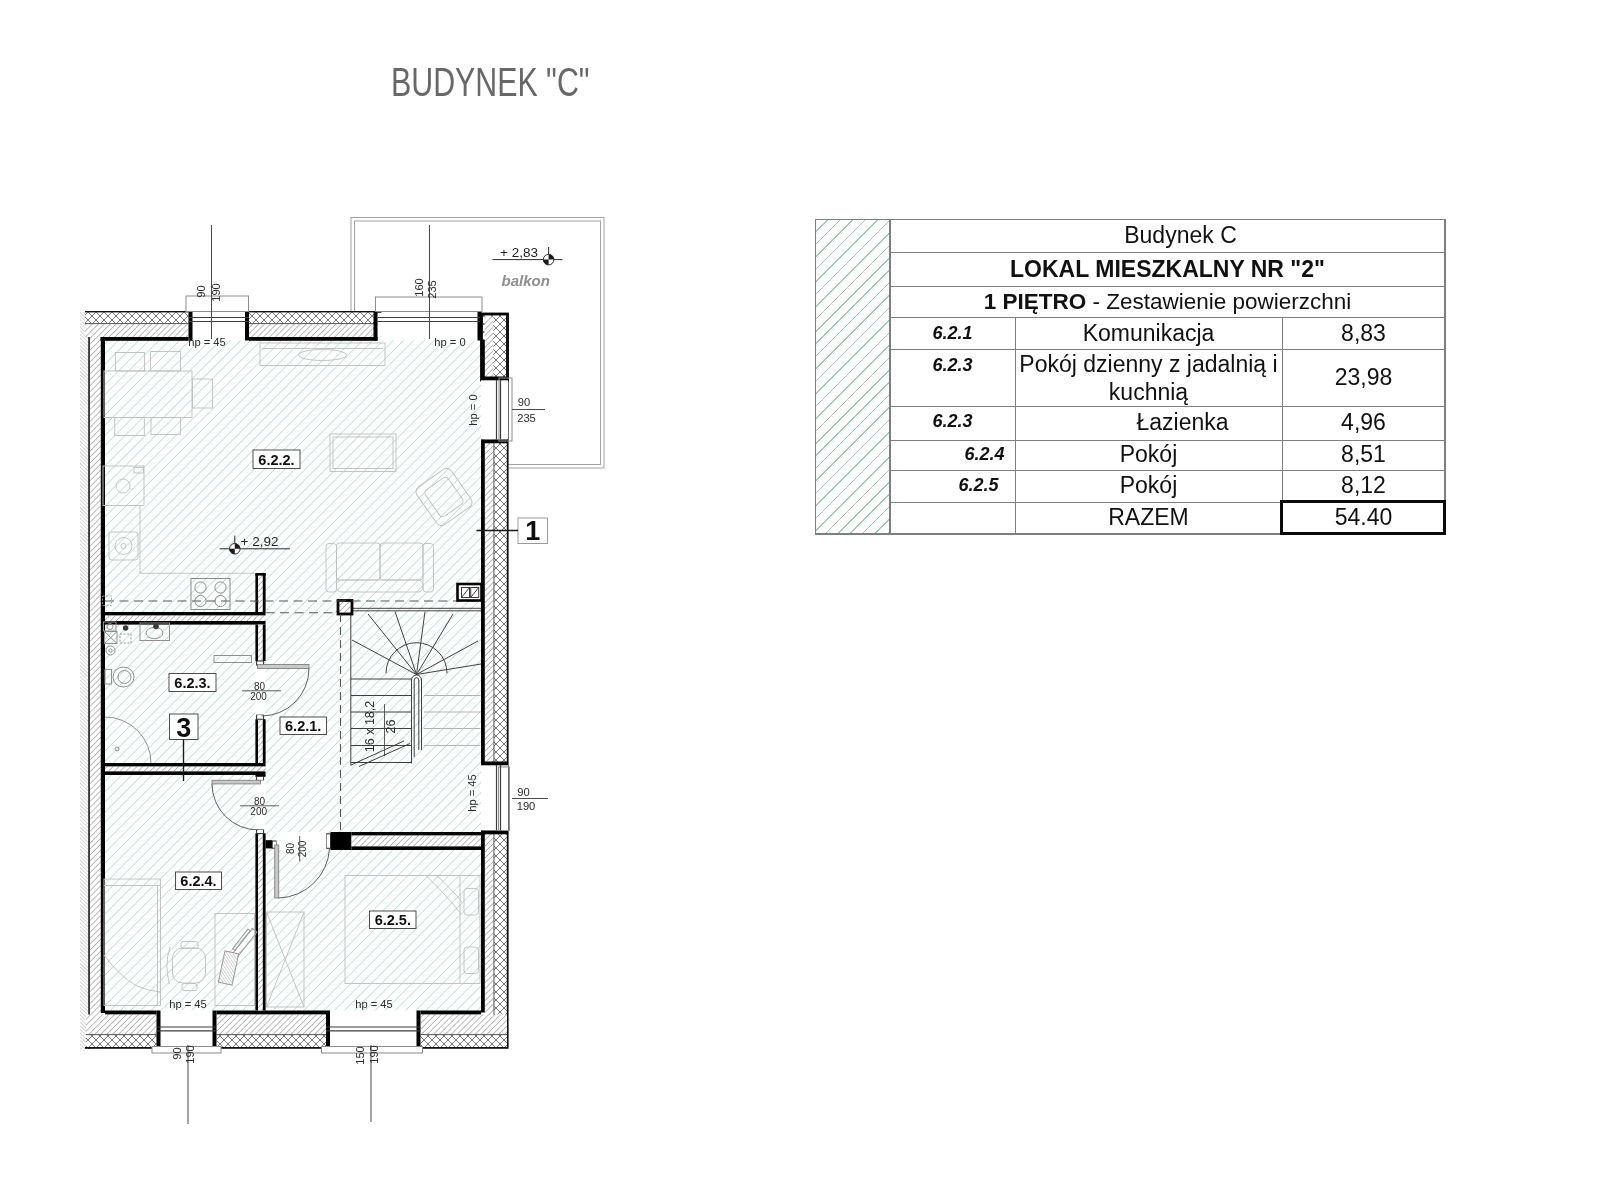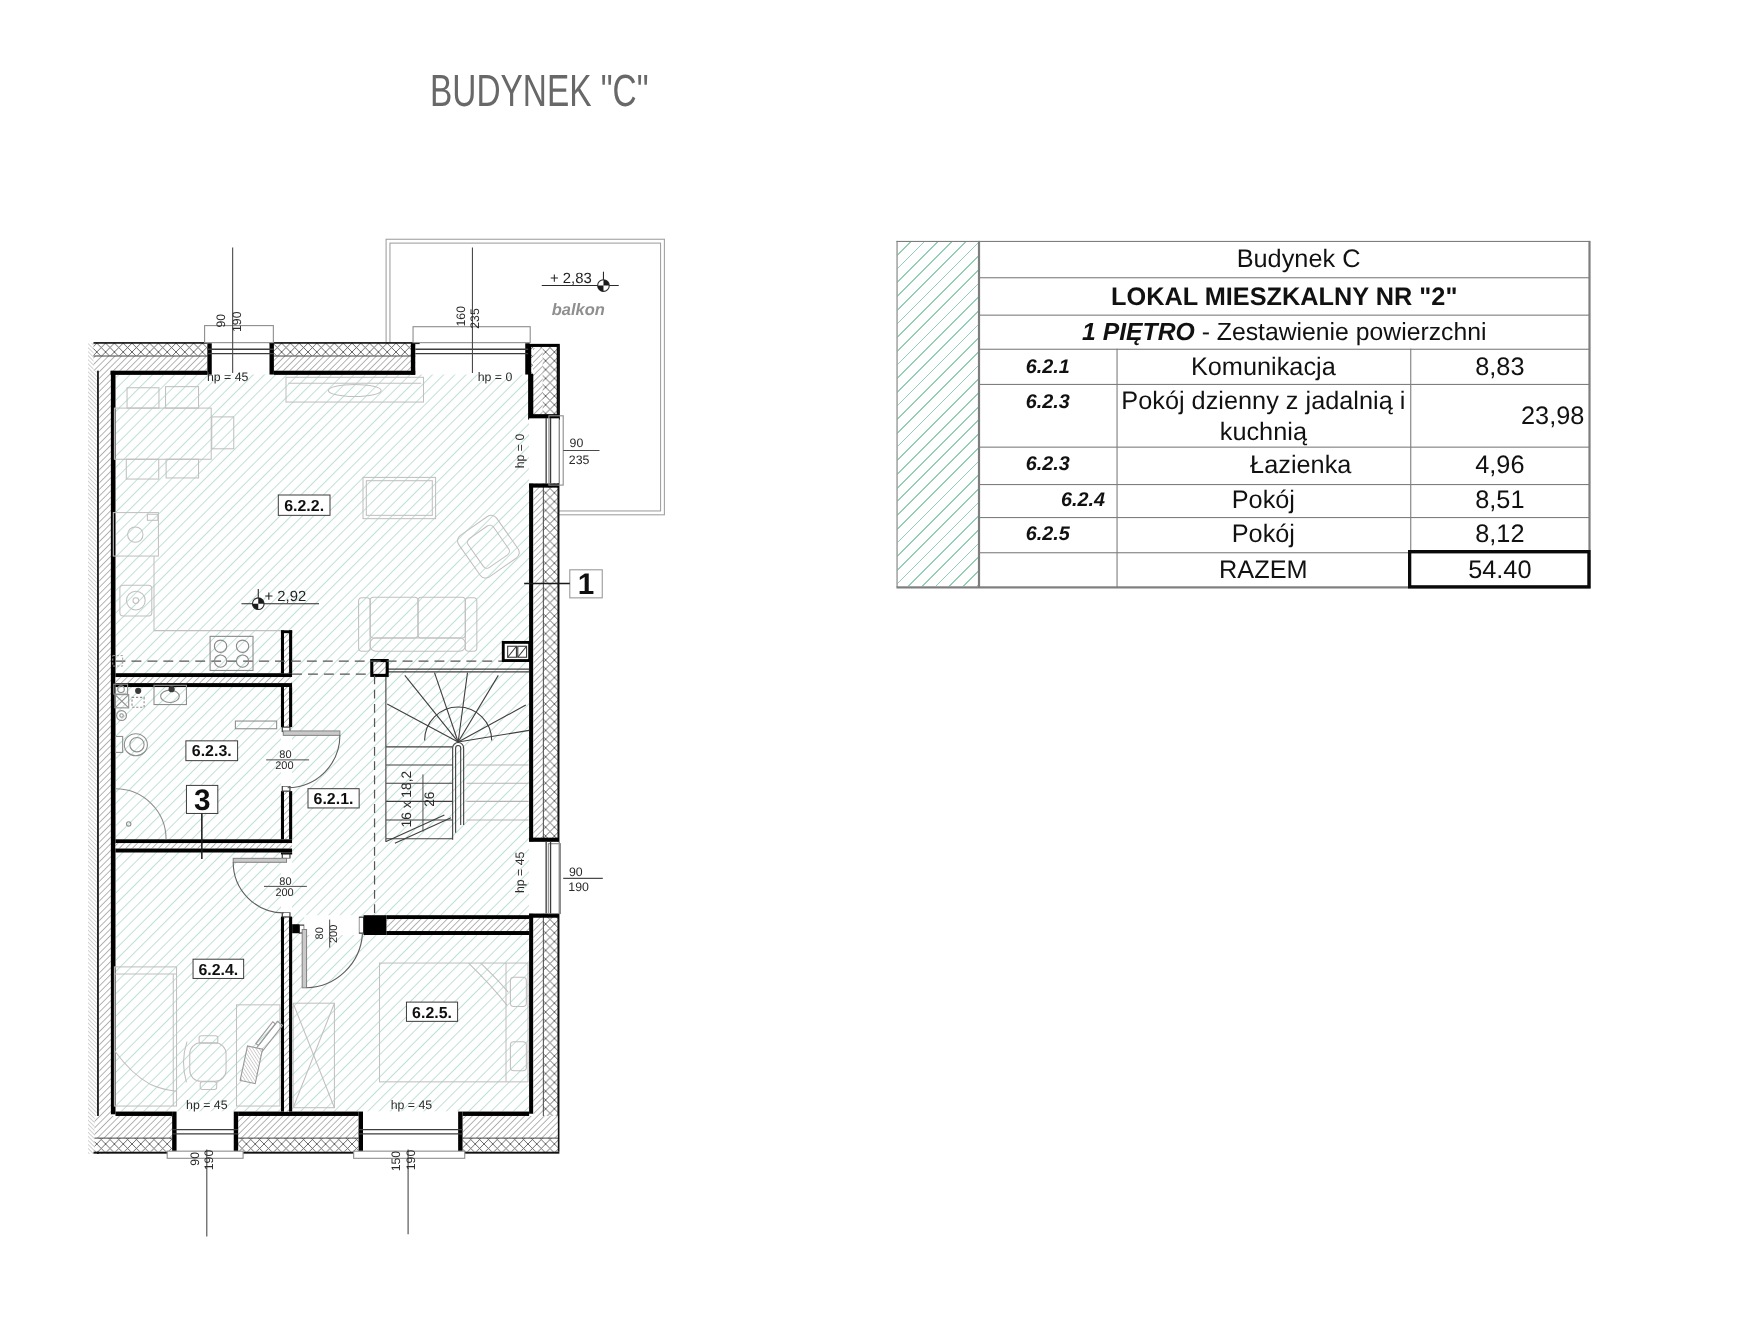--- a/index.html
+++ b/index.html
@@ -24,36 +24,36 @@
 <div class="ln" style="left:890px;top:285.5px;width:555px;height:1px;"></div>
 <div class="ln" style="left:890px;top:316.5px;width:555px;height:1px;"></div>
 <div class="ln" style="left:890px;top:349px;width:555px;height:1px;"></div>
 <div class="ln" style="left:890px;top:405.5px;width:555px;height:1px;"></div>
 <div class="ln" style="left:890px;top:439.5px;width:555px;height:1px;"></div>
 <div class="ln" style="left:890px;top:470px;width:555px;height:1px;"></div>
 <div class="ln" style="left:890px;top:501.5px;width:555px;height:1px;"></div>
 <div class="tc" style="left:890px;top:219px;width:555px;height:33px;font-size:23px;padding-left:13px;">Budynek&nbsp;C</div>
 <div class="tc" style="left:890px;top:252px;width:555px;height:34px;font-size:23px;font-weight:bold;">LOKAL MIESZKALNY NR "2"</div>
 <div class="tc" style="left:890px;top:286px;width:555px;height:31px;font-size:22.5px;">
-    <span style="font-weight:bold;font-style:italic;">1 PIĘTRO</span>
+    <span style="font-weight:bold;">1 PIĘTRO</span>
     <span>&nbsp;- Zestawienie powierzchni</span>
   </div>
 <div class="tc" style="left:890px;top:317px;width:125px;height:32px;font-size:18px;font-weight:bold;font-style:italic;">6.2.1</div>
 <div class="tc" style="left:1015px;top:317px;width:267px;height:32px;font-size:23px;">Komunikacja</div>
 <div class="tc" style="left:1282px;top:317px;width:163px;height:32px;font-size:23px;">8,83</div>
 <div class="tc" style="left:890px;top:350px;width:125px;height:30px;font-size:18px;font-weight:bold;font-style:italic;">6.2.3</div>
 <div class="tc" style="left:1015px;top:349px;width:267px;height:57px;font-size:23px;line-height:28px;text-align:center;">Pokój dzienny z jadalnią i kuchnią</div>
-<div class="tc" style="left:1330px;top:349px;width:163px;height:57px;font-size:23px;">23,98</div>
+<div class="tc" style="left:1282px;top:349px;width:163px;height:57px;font-size:23px;">23,98</div>
 <div class="tc" style="left:890px;top:405.5px;width:125px;height:31px;font-size:18px;font-weight:bold;font-style:italic;">6.2.3</div>
 <div class="tc" style="left:1015px;top:405.5px;width:267px;height:34px;font-size:23px;padding-left:34px;">Łazienka</div>
 <div class="tc" style="left:1282px;top:405.5px;width:163px;height:34px;font-size:23px;">4,96</div>
 <div class="tc" style="left:890px;top:439.5px;width:125px;height:29px;font-size:18px;font-weight:bold;font-style:italic;margin-left:32px;">6.2.4</div>
 <div class="tc" style="left:1015px;top:439.5px;width:267px;height:30.5px;font-size:23px;">Pokój</div>
 <div class="tc" style="left:1282px;top:439.5px;width:163px;height:30.5px;font-size:23px;">8,51</div>
-<div class="tc" style="left:890px;top:470px;width:125px;height:30px;font-size:18px;font-weight:bold;font-style:italic;">6.2.5</div>
+<div class="tc" style="left:890px;top:470px;width:125px;height:30px;font-size:18px;font-weight:bold;font-style:italic;padding-left:26px;">6.2.5</div>
 <div class="tc" style="left:1015px;top:470px;width:267px;height:31.5px;font-size:23px;">Pokój</div>
 <div class="tc" style="left:1282px;top:470px;width:163px;height:31.5px;font-size:23px;">8,12</div>
 <div class="tc" style="left:1015px;top:502px;width:267px;height:31px;font-size:23px;">RAZEM</div>
 <div class="abs" style="left:1280px;top:500px;width:160px;height:29px;border:3px solid #0a0a0a;"></div>
 <div class="tc" style="left:1282px;top:502px;width:163px;height:31px;font-size:23px;">54.40</div>
 
 <svg class="abs" style="left:0;top:0;" width="1600" height="1200" viewBox="0 0 1600 1200">
 <defs>
 <pattern id="gh" width="7.2" height="7.2" patternUnits="userSpaceOnUse" patternTransform="rotate(-45)">
   <rect width="7.2" height="7.2" fill="#ffffff"></rect>

